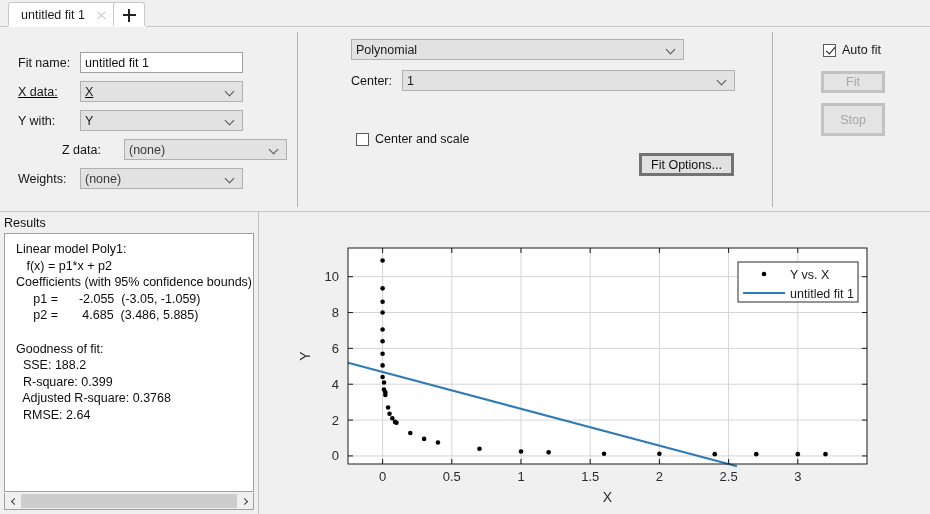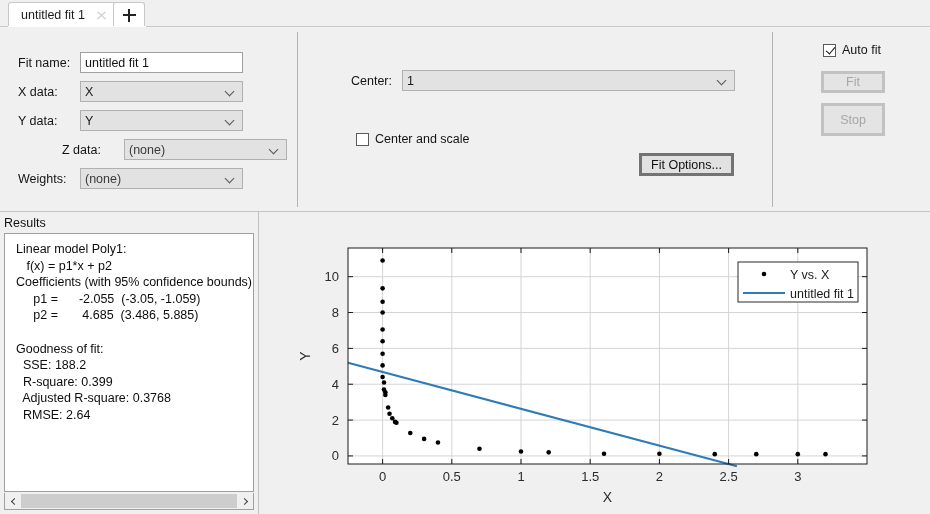--- a/index.html
+++ b/index.html
@@ -197,30 +197,30 @@
   <div class="topregion">
 
     <div class="vdivider" style="left:297px; top:5px; height:175px;"></div>
     <div class="vdivider" style="left:772px; top:5px; height:175px;"></div>
 
     <div class="frow" style="left:18px; top:25px;">
       <span class="flabel">Fit name:</span>
       <span class="textfield" title="untitled fit 1">untitled fit 1</span>
     </div>
 
-    <div class="frow" style="left:18px; top:54px;">
+    <div class="frow" style="left:18px; top:54px;text-decoration:underline;">
       <span class="flabel">X data:</span>
       <span class="combo">
         <span>X</span>
         <span class="chev"></span>
       </span>
     </div>
 
     <div class="frow" style="left:18px; top:83px;">
-      <span class="flabel">Y data:</span>
+      <span class="flabel">Y with:</span>
       <span class="combo">
         <span>Y</span>
         <span class="chev"></span>
       </span>
     </div>
 
     <div class="frow" style="left:18px; top:112px;margin-left:44px;">
       <span class="flabel">Z data:</span>
       <span class="combo greyval">
         <span>(none)</span>
@@ -229,20 +229,26 @@
     </div>
 
     <div class="frow" style="left:18px; top:141px;">
       <span class="flabel">Weights:</span>
       <span class="combo greyval">
         <span>(none)</span>
         <span class="chev"></span>
       </span>
     </div>
 
+    <div class="frow" style="left:351px; top:12px;">
+      <span class="combo wide">
+        <span>Polynomial</span>
+        <span class="chev"></span>
+      </span>
+    </div>
 
     <div class="frow" style="left:351px; top:43px;">
       <span class="flabel" style="width:51px;">Center:</span>
       <span class="combo" style="width:333px;">
         <span>1</span>
         <span class="chev"></span>
       </span>
     </div>
 
 

